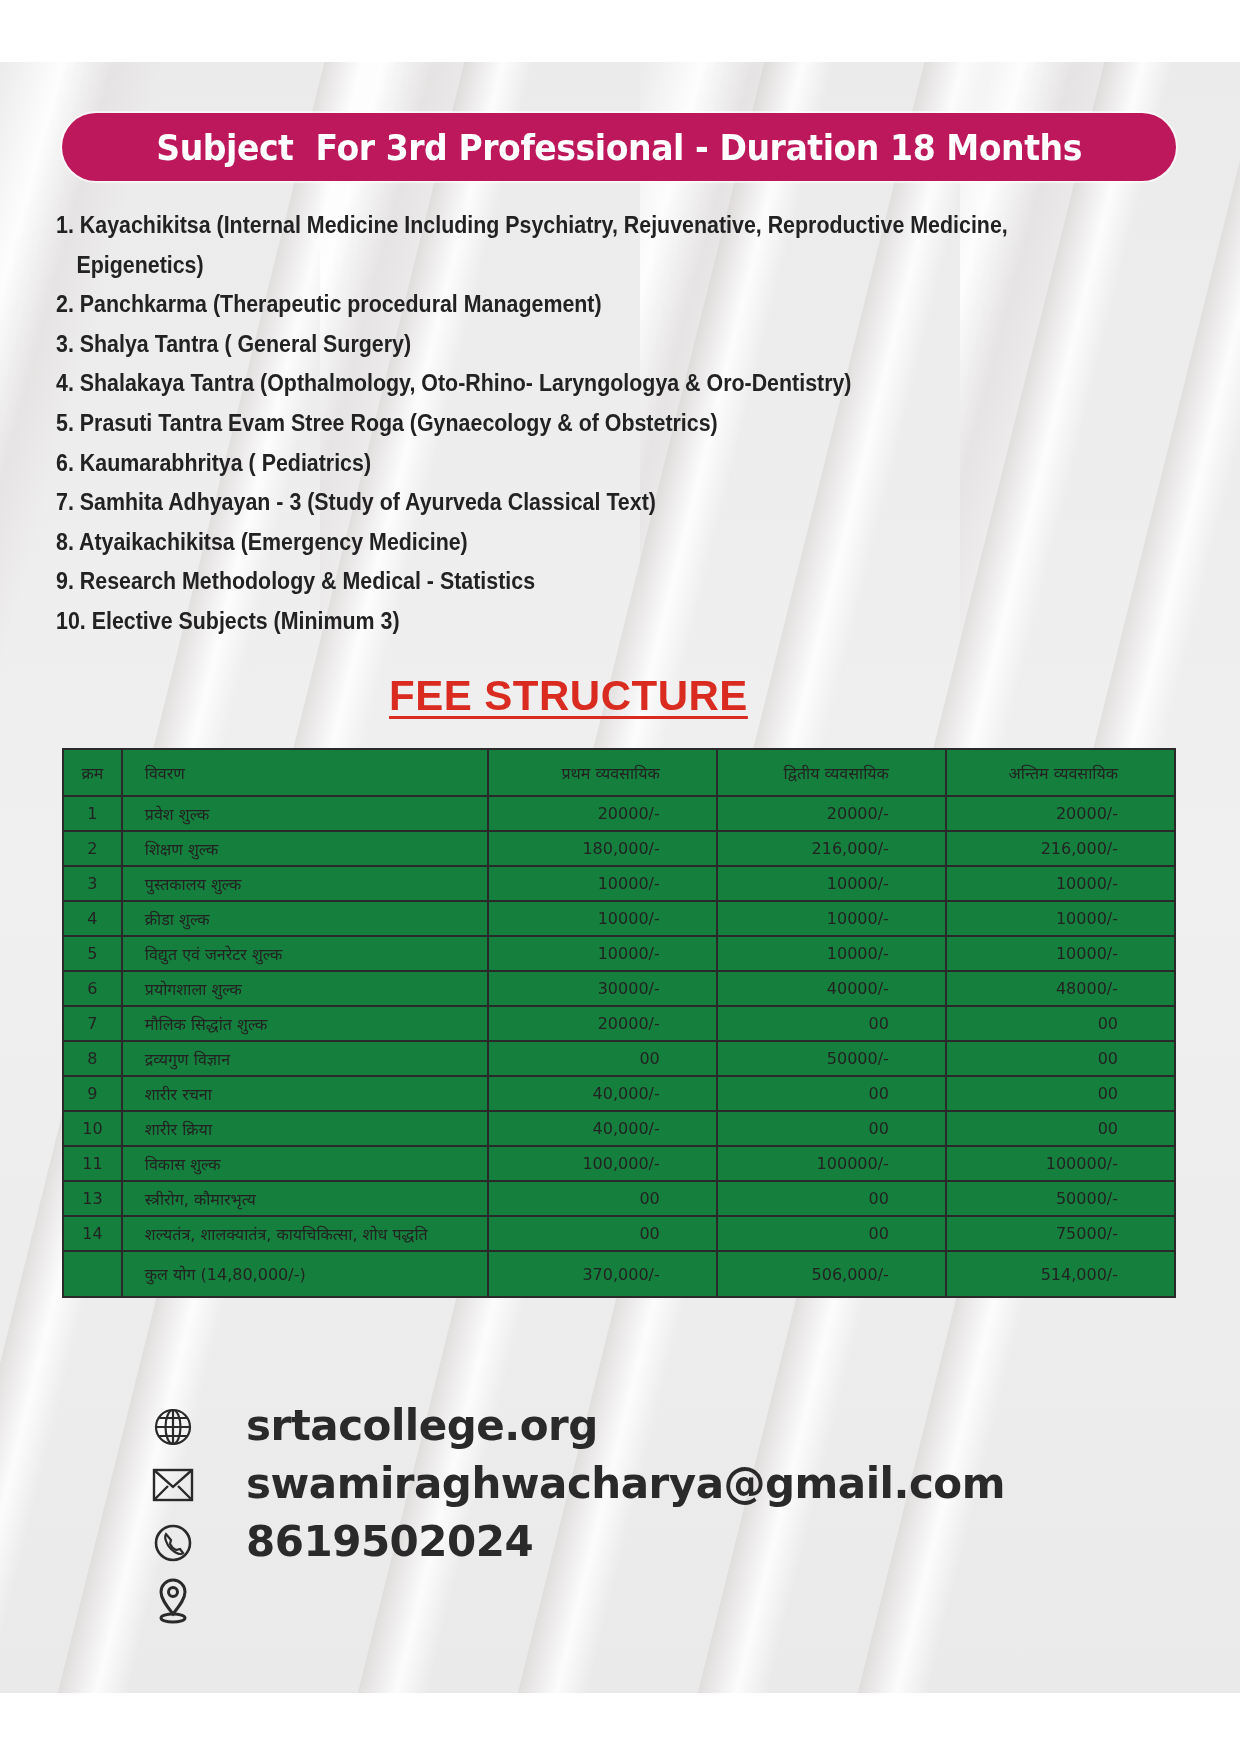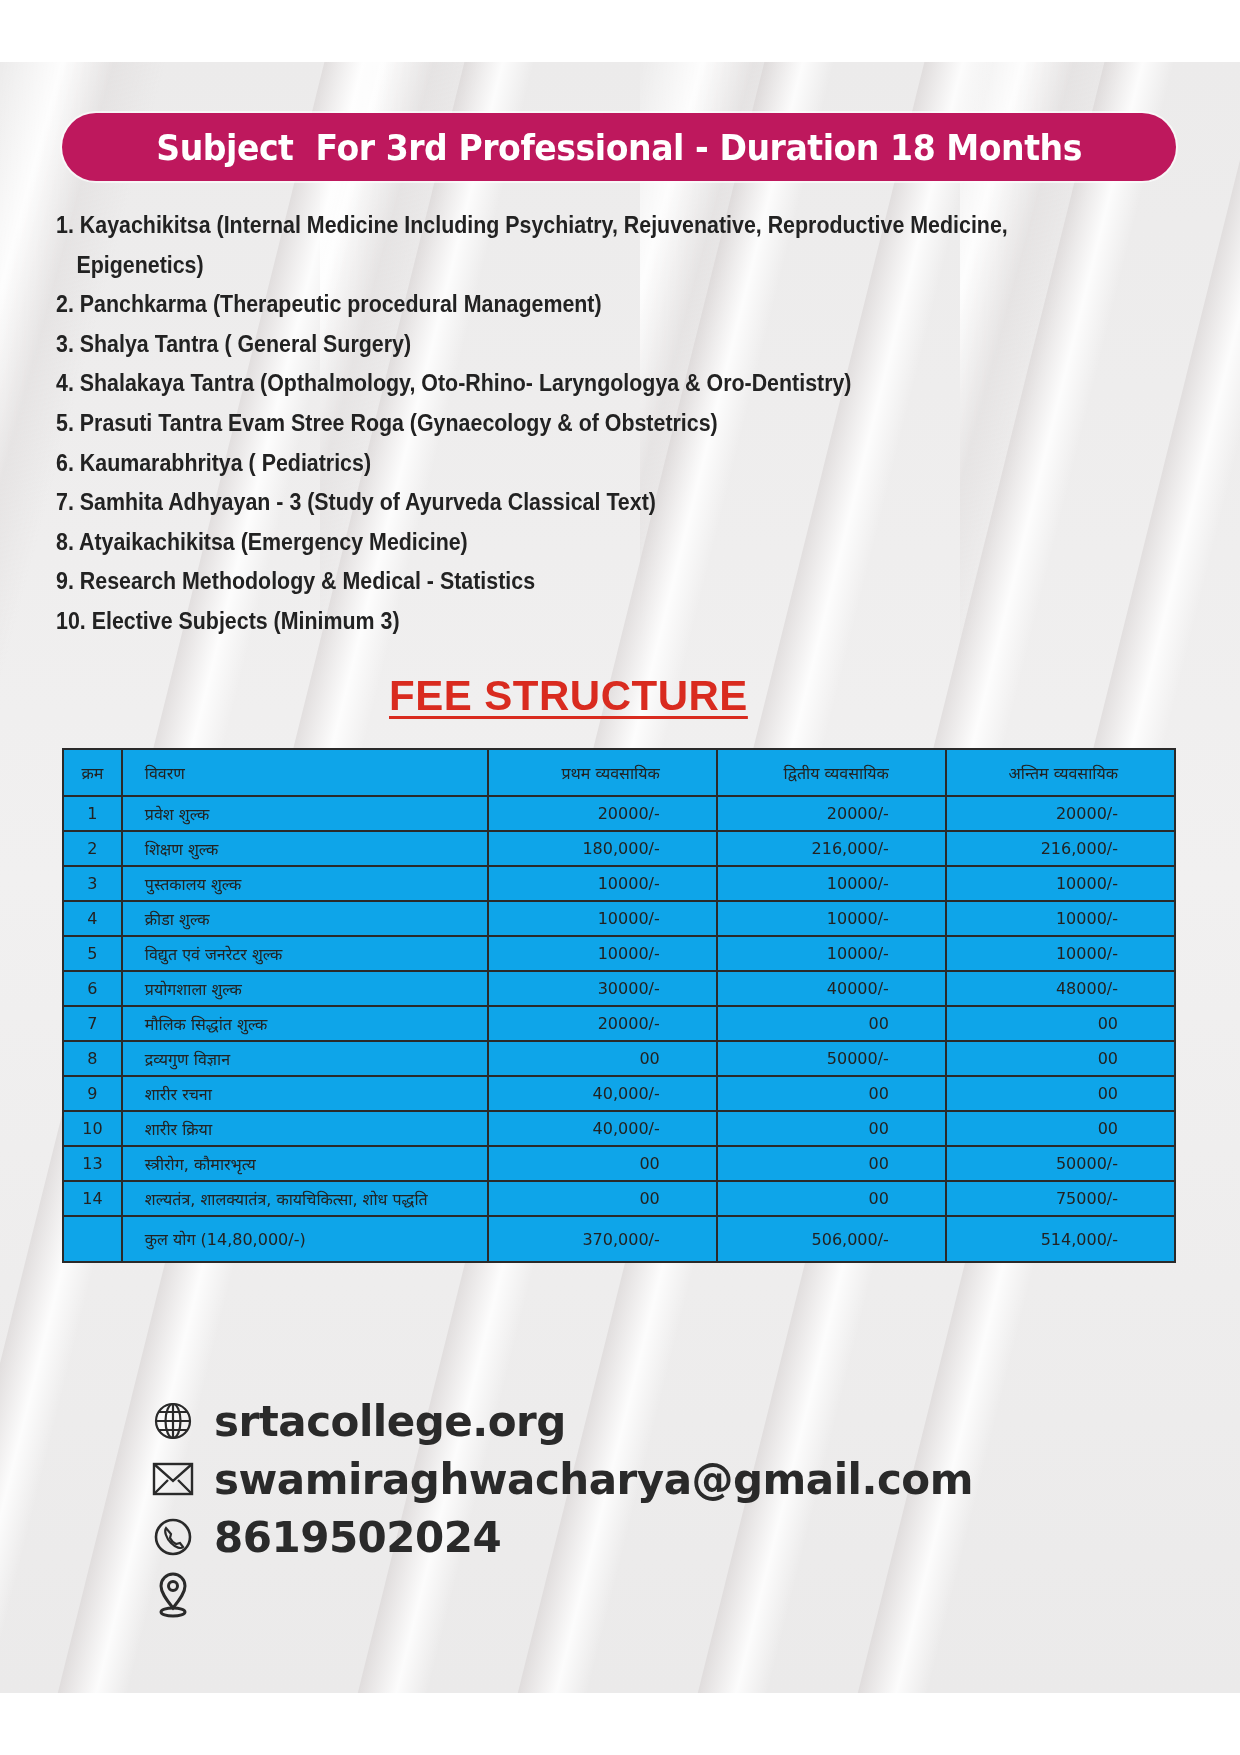--- a/index.html
+++ b/index.html
@@ -46,35 +46,35 @@
   .subjects li .cont { display: block; padding-left: 22px; }
   .fee-title {
     position: absolute; left: 389px; top: 672px;
     font-family: "Liberation Sans", sans-serif; font-weight: bold;
     font-size: 42px; color: #d92b1f; text-decoration: underline;
     text-decoration-thickness: 3px; text-underline-offset: 6px;
     letter-spacing: 0.5px;
   }
   table.fees {
     position: absolute; left: 62px; top: 748px; width: 1114px;
-    border-collapse: collapse; background: #0ea5e9;
+    border-collapse: collapse; background: #15803d;
     font-family: "DejaVu Sans", sans-serif; font-size: 16px; color: #222;
   }
   table.fees td, table.fees th {
     border: 2px solid #2a2a2a; padding: 0 10px; height: 33px; font-weight: normal;
   }
   table.fees th { height: 45px; font-size: 16px; }
   table.fees .c-sn { width: 42px; text-align: center; }
   table.fees .c-desc { width: 410px; text-align: left; padding-left: 22px; }
   table.fees .c-amt { width: 190px; text-align: right; padding-right: 56px; }
   table.fees th.c-amt { text-align: right; }
   table.fees tr.total td { height: 44px; }
   .contacts { position: absolute; left: 150px; top: 1392px; }
   .contact {
-    display: flex; align-items: center; height: 58px;
+    display: flex; align-items: flex-end; height: 58px; gap: 32px;
   }
   .contact .ico { width: 46px; height: 46px; margin-right: 18px; display: flex; align-items: center; justify-content: center; }
   .contact .txt {
     font-family: "DejaVu Sans", sans-serif; font-weight: bold;
     font-size: 42px; color: #2a2a2a; letter-spacing: -0.5px;
   }
 </style>
 </head>
 <body>
 
@@ -181,20 +181,27 @@
         <td class="c-amt">00</td>
       </tr>
       <tr>
         <td class="c-sn">10</td>
         <td class="c-desc">शारीर क्रिया</td>
         <td class="c-amt">40,000/-</td>
         <td class="c-amt">00</td>
         <td class="c-amt">00</td>
       </tr>
       <tr>
+        <td class="c-sn">11</td>
+        <td class="c-desc">विकास शुल्क</td>
+        <td class="c-amt">100,000/-</td>
+        <td class="c-amt">100000/-</td>
+        <td class="c-amt">100000/-</td>
+      </tr>
+      <tr>
         <td class="c-sn">13</td>
         <td class="c-desc">स्त्रीरोग, कौमारभृत्य</td>
         <td class="c-amt">00</td>
         <td class="c-amt">00</td>
         <td class="c-amt">50000/-</td>
       </tr>
       <tr>
         <td class="c-sn">14</td>
         <td class="c-desc">शल्यतंत्र, शालक्यातंत्र, कायचिकित्सा, शोध पद्धति</td>
         <td class="c-amt">00</td>

